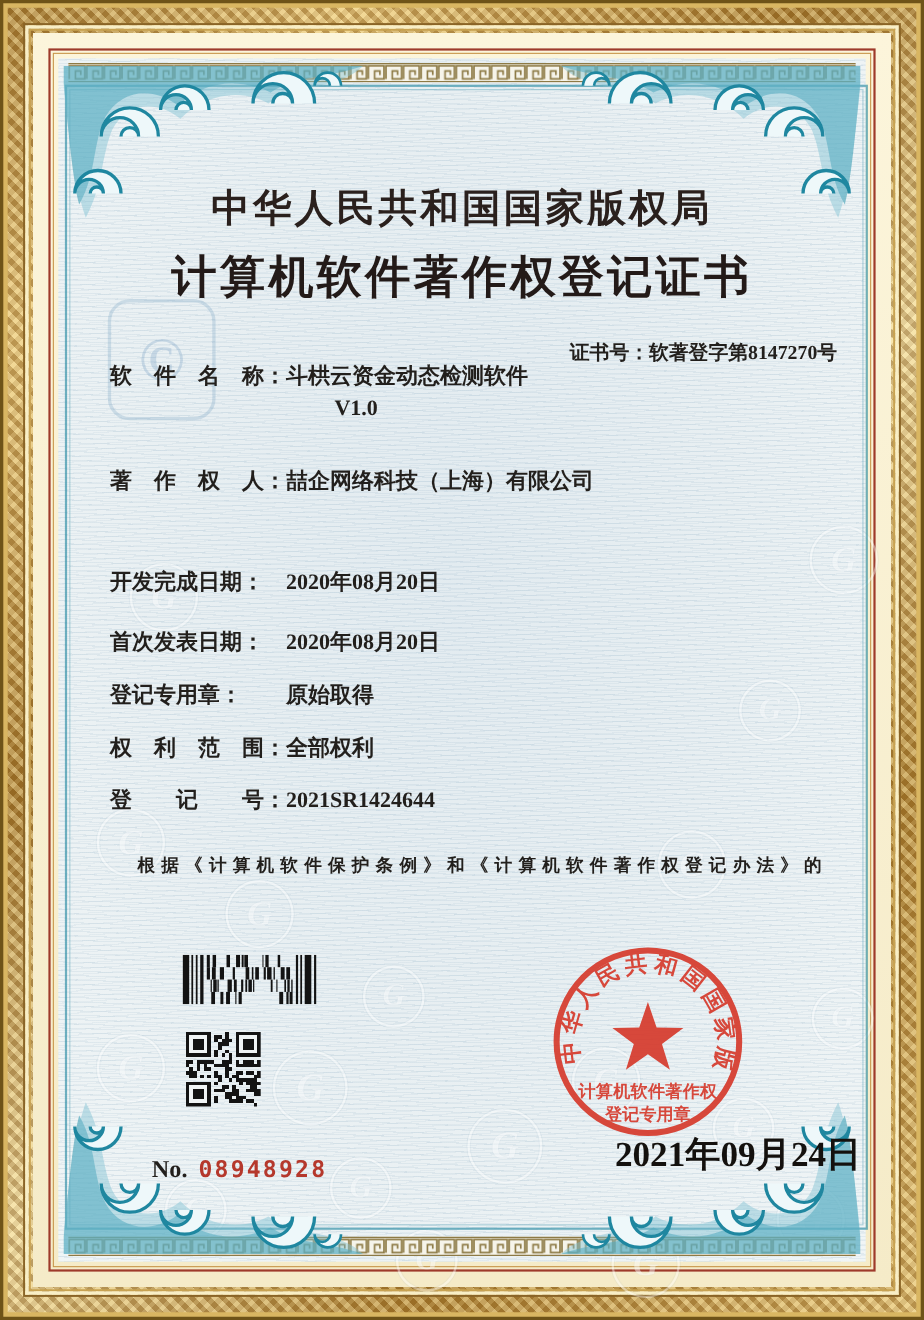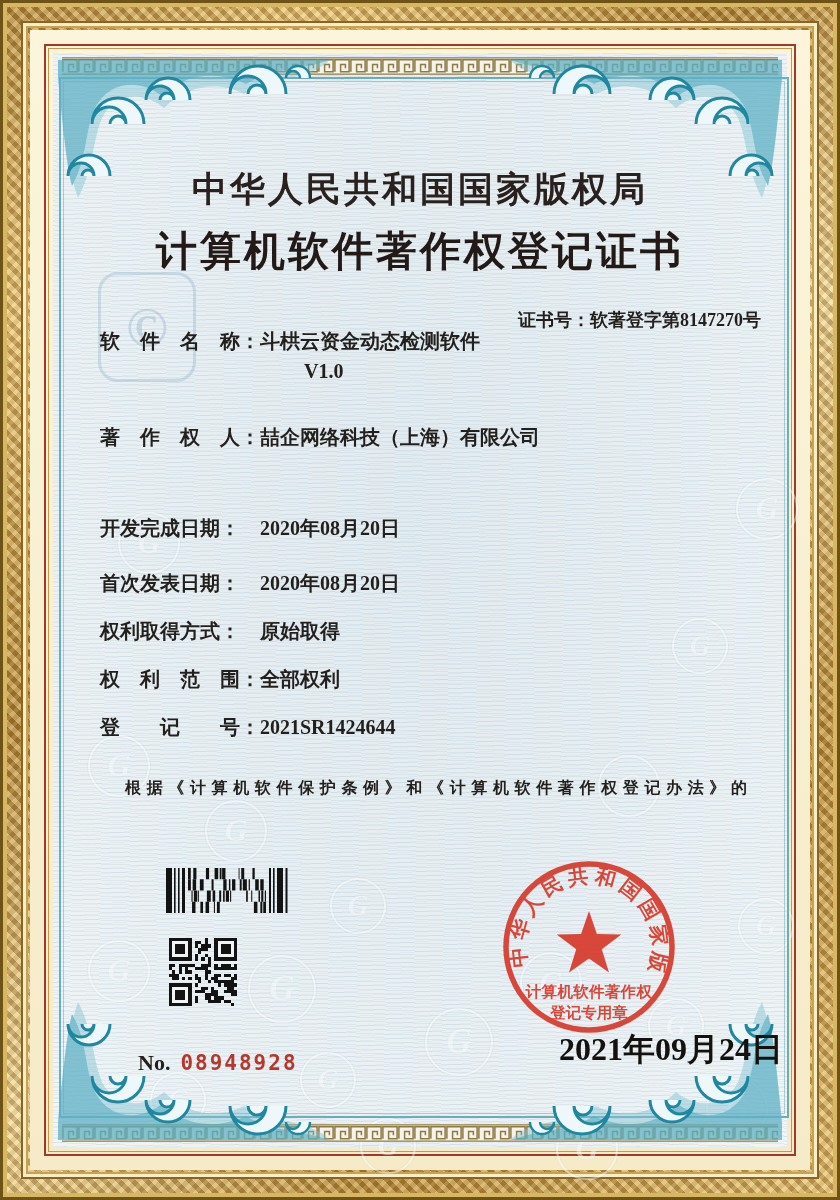--- a/index.html
+++ b/index.html
@@ -167,21 +167,21 @@
     <div class="frow" style="top:424px">
       <span class="flabel">著　作　权　人：</span><span>喆企网络科技（上海）有限公司</span>
     </div>
     <div class="frow" style="top:515px">
       <span class="flabel">开发完成日期：</span><span>2020年08月20日</span>
     </div>
     <div class="frow" style="top:570px">
       <span class="flabel">首次发表日期：</span><span>2020年08月20日</span>
     </div>
     <div class="frow" style="top:618px">
-      <span class="flabel">权利取得方式：</span><span>原始取得</span>
+      <span class="flabel">登记专用章：</span><span>原始取得</span>
     </div>
     <div class="frow" style="top:666px">
       <span class="flabel">权　利　范　围：</span><span>全部权利</span>
     </div>
     <div class="frow" style="top:714px">
       <span class="flabel">登　　记　　号：</span><span>2021SR1424644</span>
     </div>
   </div>
   <div class="fversion">V1.0</div>
 

